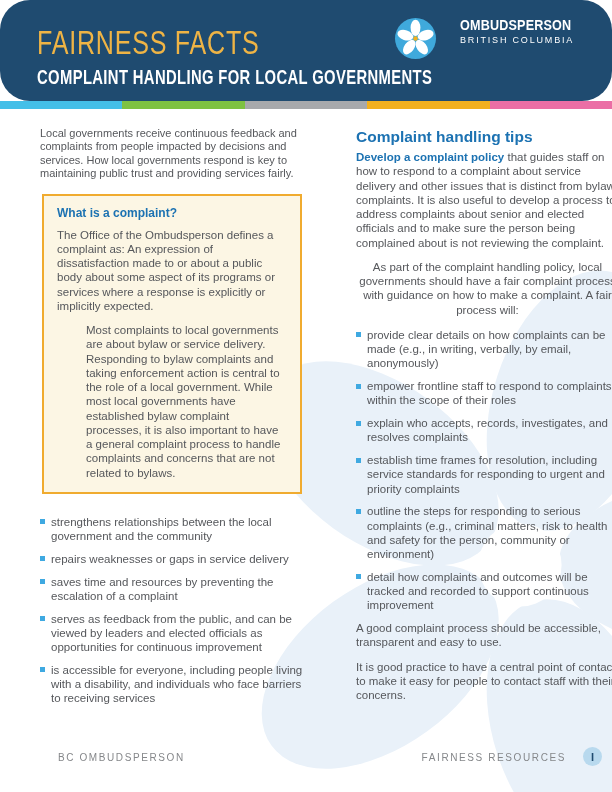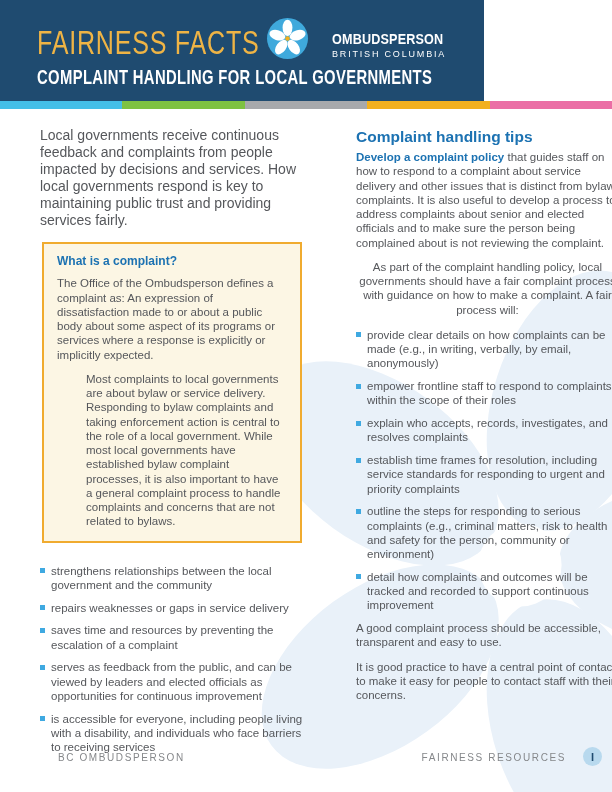--- a/index.html
+++ b/index.html
@@ -7,39 +7,39 @@
     --box-bg:#FCF6E4; --box-border:#F0AB2F; --bullet:#3FA9E1; --footer-gray:#85878A;
     --watermark:#E9F1F9; --badge-bg:#B8D9EE; --logo-circle:#3FA9DC;
   }
   *{margin:0;padding:0;box-sizing:border-box;}
   html,body{background:#fff;}
   .page{position:relative;width:612px;height:792px;background:#fff;overflow:hidden;
     font-family:"Liberation Sans","DejaVu Sans",sans-serif;color:var(--body);}
   
   .watermark{position:absolute;left:200px;top:245px;width:640px;height:640px;z-index:0;}
   
-  .header{position:absolute;left:0;top:0;width:484px;height:101px;background:var(--navy);z-index:2;}
+  .header{position:absolute;left:0;top:0;width:612px;height:101px;background:var(--navy);z-index:2;border-radius:30px;}
   .ff-title{position:absolute;left:37px;top:24px;font-size:33px;font-weight:400;color:var(--gold);
     letter-spacing:1px;transform:scaleX(0.76);transform-origin:0 50%;white-space:nowrap;}
   .ff-sub{position:absolute;left:37px;top:66px;font-size:20px;font-weight:700;color:#fff;
     letter-spacing:0.5px;transform:scaleX(0.74);transform-origin:0 50%;white-space:nowrap;}
-  .logo{position:absolute;right:28px;top:18px;display:flex;align-items:flex-end;gap:24px;}
+  .logo{position:absolute;right:28px;top:18px;display:flex;align-items:flex-start;gap:24px;}
   .logo-circle{width:41px;height:41px;border-radius:50%;background:var(--logo-circle);
     display:flex;align-items:center;justify-content:center;}
   .logo-text{display:flex;flex-direction:column;line-height:1.05;}
   .logo-org{font-size:14px;font-weight:700;color:#fff;letter-spacing:0.2px;transform:scaleX(0.9);transform-origin:0 50%;white-space:nowrap;}
   .logo-region{font-size:9.5px;font-weight:400;color:#fff;letter-spacing:1.9px;margin-top:2px;transform:scaleX(0.95);transform-origin:0 50%;white-space:nowrap;}
   
   .stripe{position:absolute;left:0;top:101px;width:612px;height:8px;display:flex;z-index:2;}
   .stripe>div{flex:1;height:8px;}
   
   .col{position:absolute;top:127px;z-index:1;font-size:11.5px;line-height:1.24;}
   .col-left{left:40px;width:264px;}
   .col-right{left:318px;width:263px;margin-left:38px;}
-  .intro{font-size:14px;line-height:1.22;margin-bottom:13px;}
+  .intro{font-size:11px;line-height:1.22;margin-bottom:13px;}
   .def-box{margin-left:2px;width:260px;background:var(--box-bg);border:2px solid var(--box-border);
     padding:10px 13px 12px 13px;margin-bottom:21px;}
   .box-title{font-size:12px;font-weight:700;color:var(--heading-blue);margin-bottom:7px;}
   .def-box p{margin-bottom:10px;}
   .def-box p:last-child{margin-bottom:0;margin-left:29px;}
   .section-heading{font-size:15.5px;font-weight:700;color:var(--heading-blue);margin-bottom:13px;}
   .blist{list-style:none;}
   .blist li{display:flex;margin-bottom:8.5px;}
   .sq{flex:0 0 auto;width:5px;height:5px;background:var(--bullet);margin:4.5px 6px 0 0;}
   .para{margin-bottom:10px;}

